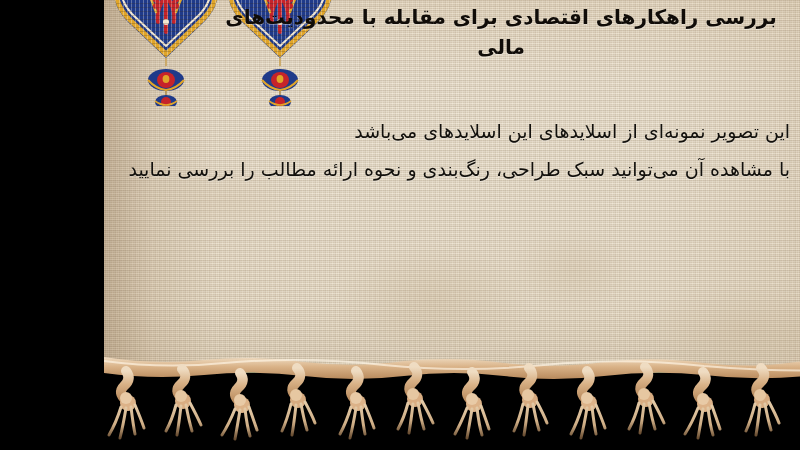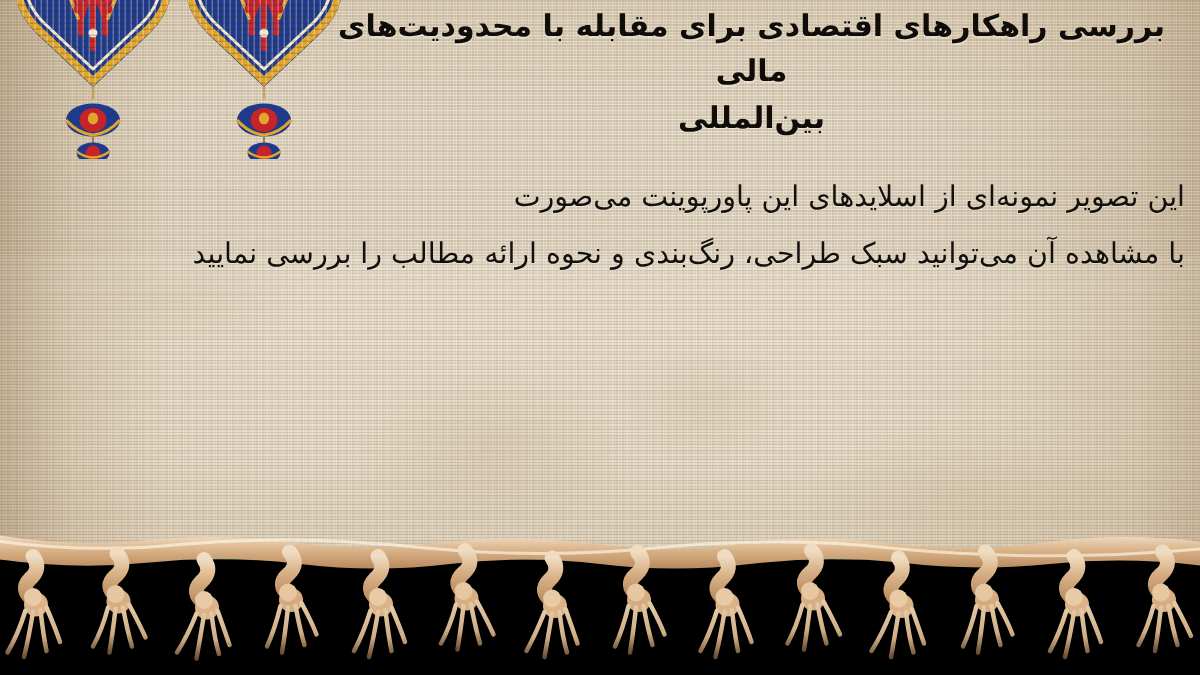--- a/index.html
+++ b/index.html
@@ -3,21 +3,21 @@
 <meta charset="utf-8">
 <style>
   html,body{margin:0;padding:0;}
   body{
     width:800px;height:450px;overflow:hidden;
     background:#000;
     font-family:"DejaVu Sans","Liberation Sans",sans-serif;
   }
   .slide{
     position:relative;
-    width:800px;height:450px;
+    width:696px;height:450px;
     overflow:hidden;
     background:#0f766e;
   }
 
   
   .canvas-field{
     position:absolute;left:0;top:0;width:800px;height:372px;
     background:
       linear-gradient(90deg,
         rgba(175,150,118,.55) 0%,
@@ -255,25 +255,24 @@
           <ellipse cx="0" cy="0" rx="11" ry="7" fill="#1f3a8a"></ellipse>
           <ellipse cx="0" cy="0" rx="5" ry="5" fill="#c6232a"></ellipse>
           <path d="M-11 -1 Q0 7 11 -1" fill="none" stroke="#e0a52a" stroke-width="1.6"></path>
         </g>
       </g>
     </svg>
   </div>
 
   <div class="title">
     <div>بررسی راهکارهای اقتصادی برای مقابله با محدودیت‌های مالی</div>
-    <div>بین‌المللی</div>
   </div>
 
   <div class="body-block">
-    <div class="body-line">این تصویر نمونه‌ای از اسلایدهای این پاورپوینت می‌صورت</div>
+    <div class="body-line">این تصویر نمونه‌ای از اسلایدهای این اسلایدهای می‌باشد</div>
     <div class="body-line">با مشاهده آن می‌توانید سبک طراحی، رنگ‌بندی و نحوه ارائه مطالب را بررسی نمایید</div>
   </div>
 
   <div class="fringe-zone">
     <div class="black-base"></div>
     <svg class="tassels" viewBox="0 0 800 95" width="800" height="95" preserveAspectRatio="none">
       <defs>
         <linearGradient id="cord" x1="0" y1="0" x2="0" y2="1">
           <stop offset="0" stop-color="#efdcc2"></stop>
           <stop offset="45%" stop-color="#d9b287"></stop>

